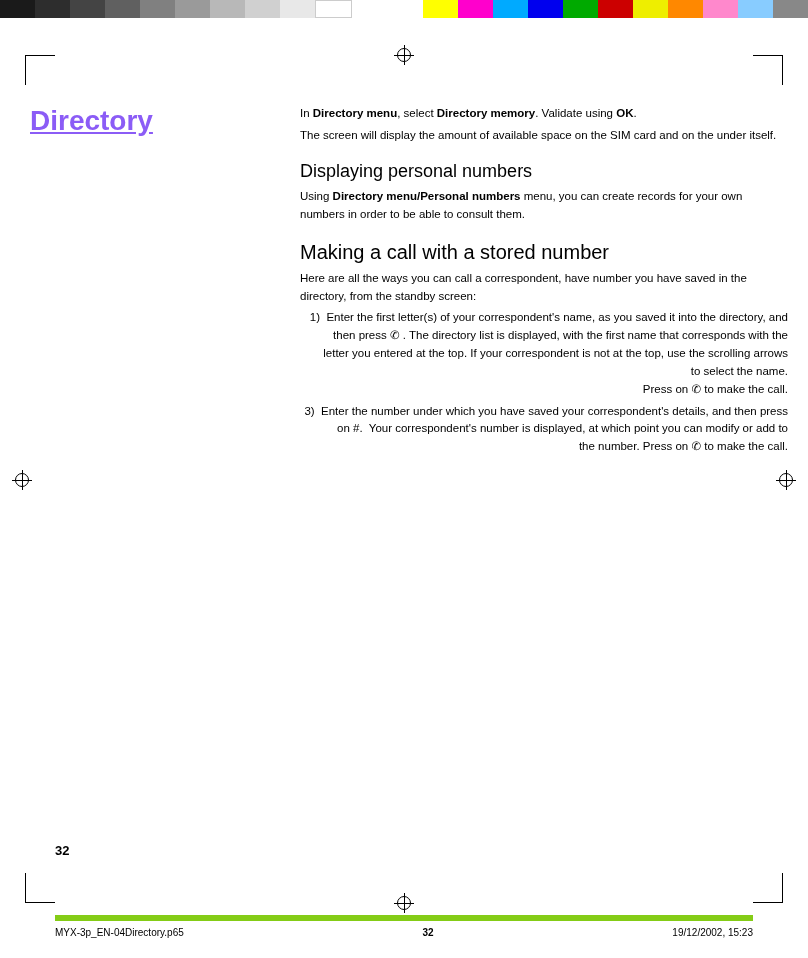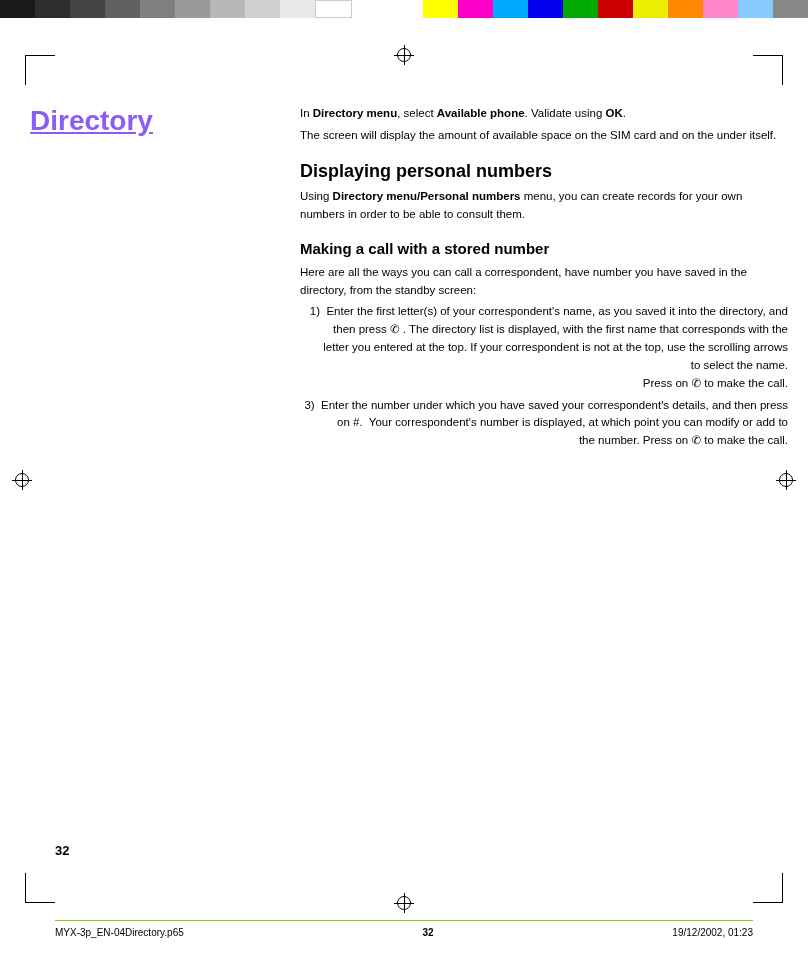--- a/index.html
+++ b/index.html
@@ -105,29 +105,29 @@
 
     .section-heading-lg {
       font-size: 20px;
       font-weight: bold;
       margin-bottom: 8px;
       line-height: 1.2;
     }
 
     .section-heading-md {
       font-size: 18px;
-      font-weight: bold;
+      font-weight: normal;
       margin-bottom: 6px;
       margin-top: 16px;
       line-height: 1.2;
     }
 
     .section-heading-sm {
-      font-size: 15px;
-      font-weight: bold;
+      font-size: 20px;
+      font-weight: normal;
       margin-bottom: 6px;
       margin-top: 16px;
       line-height: 1.2;
     }
 
     .body-text {
       font-size: 11.5px;
       line-height: 1.55;
       margin-bottom: 4px;
       color: #000;
@@ -149,21 +149,21 @@
 
     
     .footer {
       position: absolute;
       bottom: 20px;
       left: 55px;
       right: 55px;
       display: flex;
       justify-content: space-between;
       align-items: center;
-      border-top: 1px solid #84cc16;
+      border-top: 6px solid #84cc16;
       padding-top: 6px;
     }
 
     .footer-left {
       font-size: 10px;
       color: #000;
     }
 
     .footer-center {
       font-size: 10px;
@@ -255,21 +255,21 @@
 <div class="crosshair ch-bottom-center">
   <div class="crosshair-circle"></div>
 </div>
 
 <div class="directory-title">Directory</div>
 
 <div class="main-column">
 
 
   <p class="body-text">
-    In <b>Directory menu</b>, select <b>Available phone</b>. Validate using <b>OK</b>.
+    In <b>Directory menu</b>, select <b>Directory memory</b>. Validate using <b>OK</b>.
   </p>
   <p class="body-text">The screen will display the amount of available space on the SIM card and on the under itself.</p>
 
   <div class="section-heading-md">Displaying personal numbers</div>
 
   <p class="body-text">
     Using <b>Directory menu/Personal numbers</b> menu, you can create records for your own numbers in order to be able to consult them.
   </p>
 
   <div class="section-heading-sm">Making a call with a stored number</div>
@@ -285,14 +285,14 @@
     3)&nbsp; Enter the number under which you have saved your correspondent's details, and then press on #.&nbsp; Your correspondent's number is displayed, at which point you can modify or add to the number. Press on ✆ to make the call.
   </p>
 
 </div>
 
 <div class="page-number">32</div>
 
 <div class="footer">
   <span class="footer-left">MYX-3p_EN-04Directory.p65</span>
   <span class="footer-center">32</span>
-  <span class="footer-right">19/12/2002, 01:23</span>
+  <span class="footer-right">19/12/2002, 15:23</span>
 </div>
 
 </body></html>

